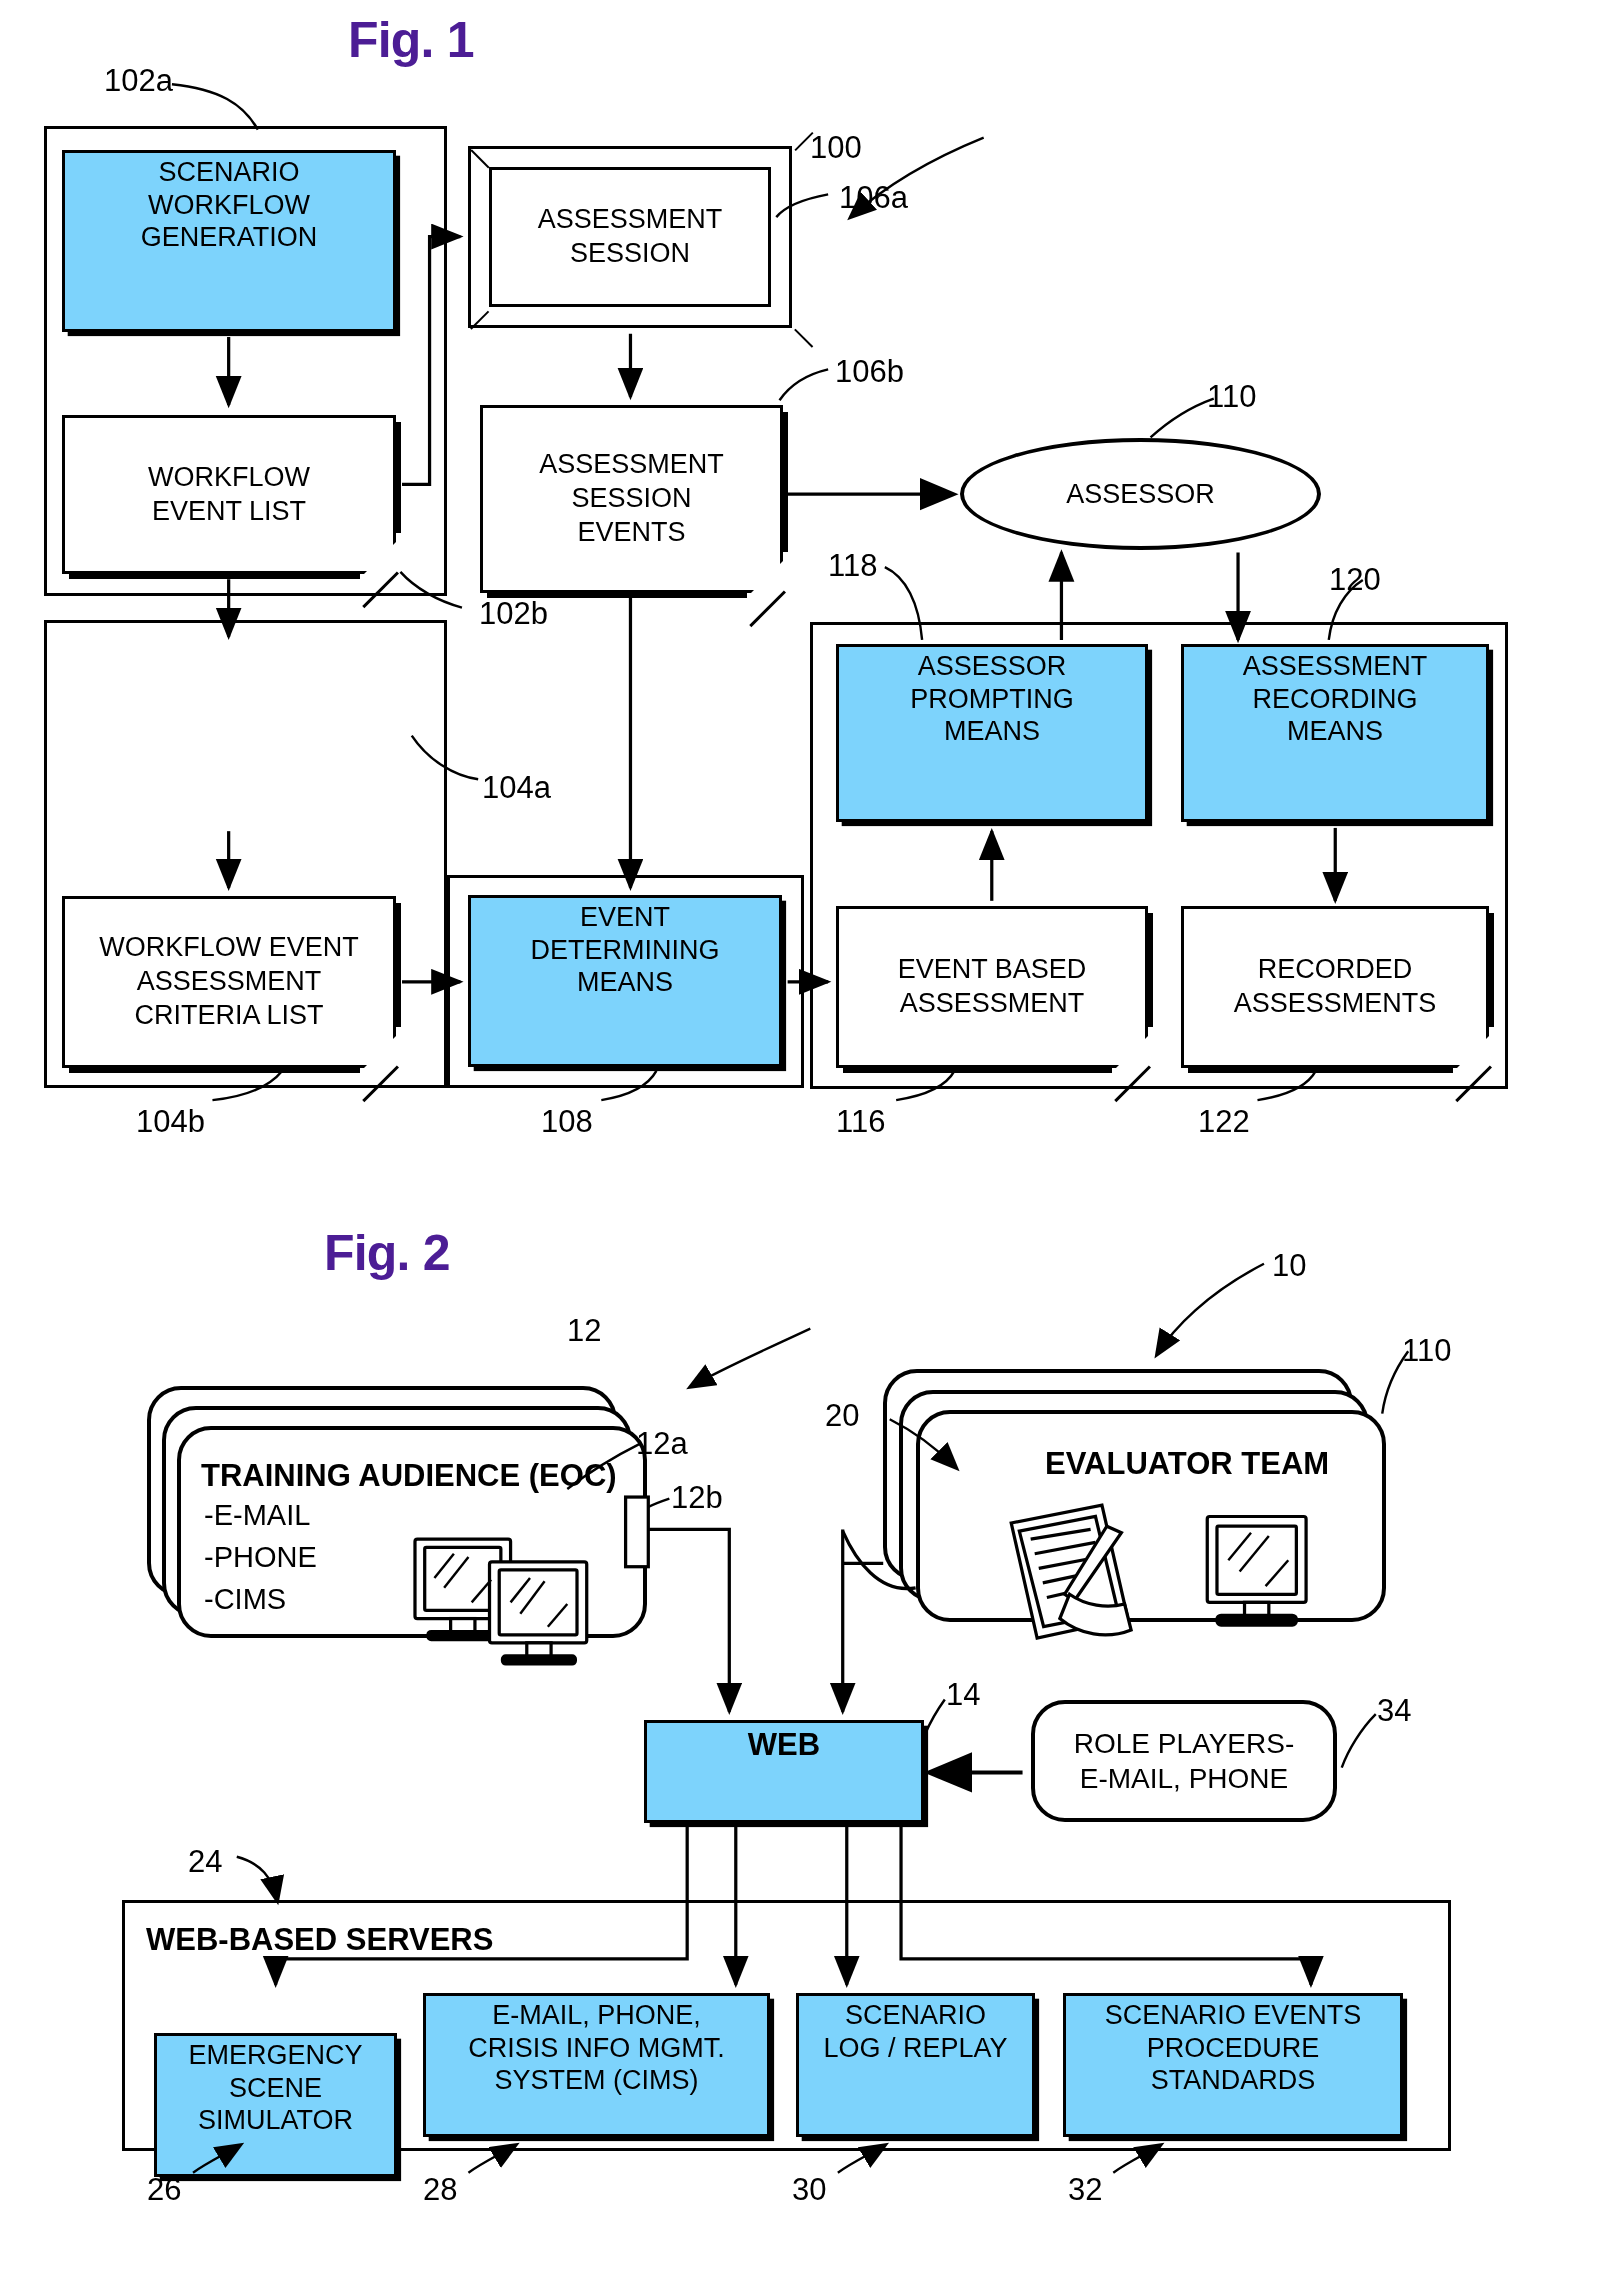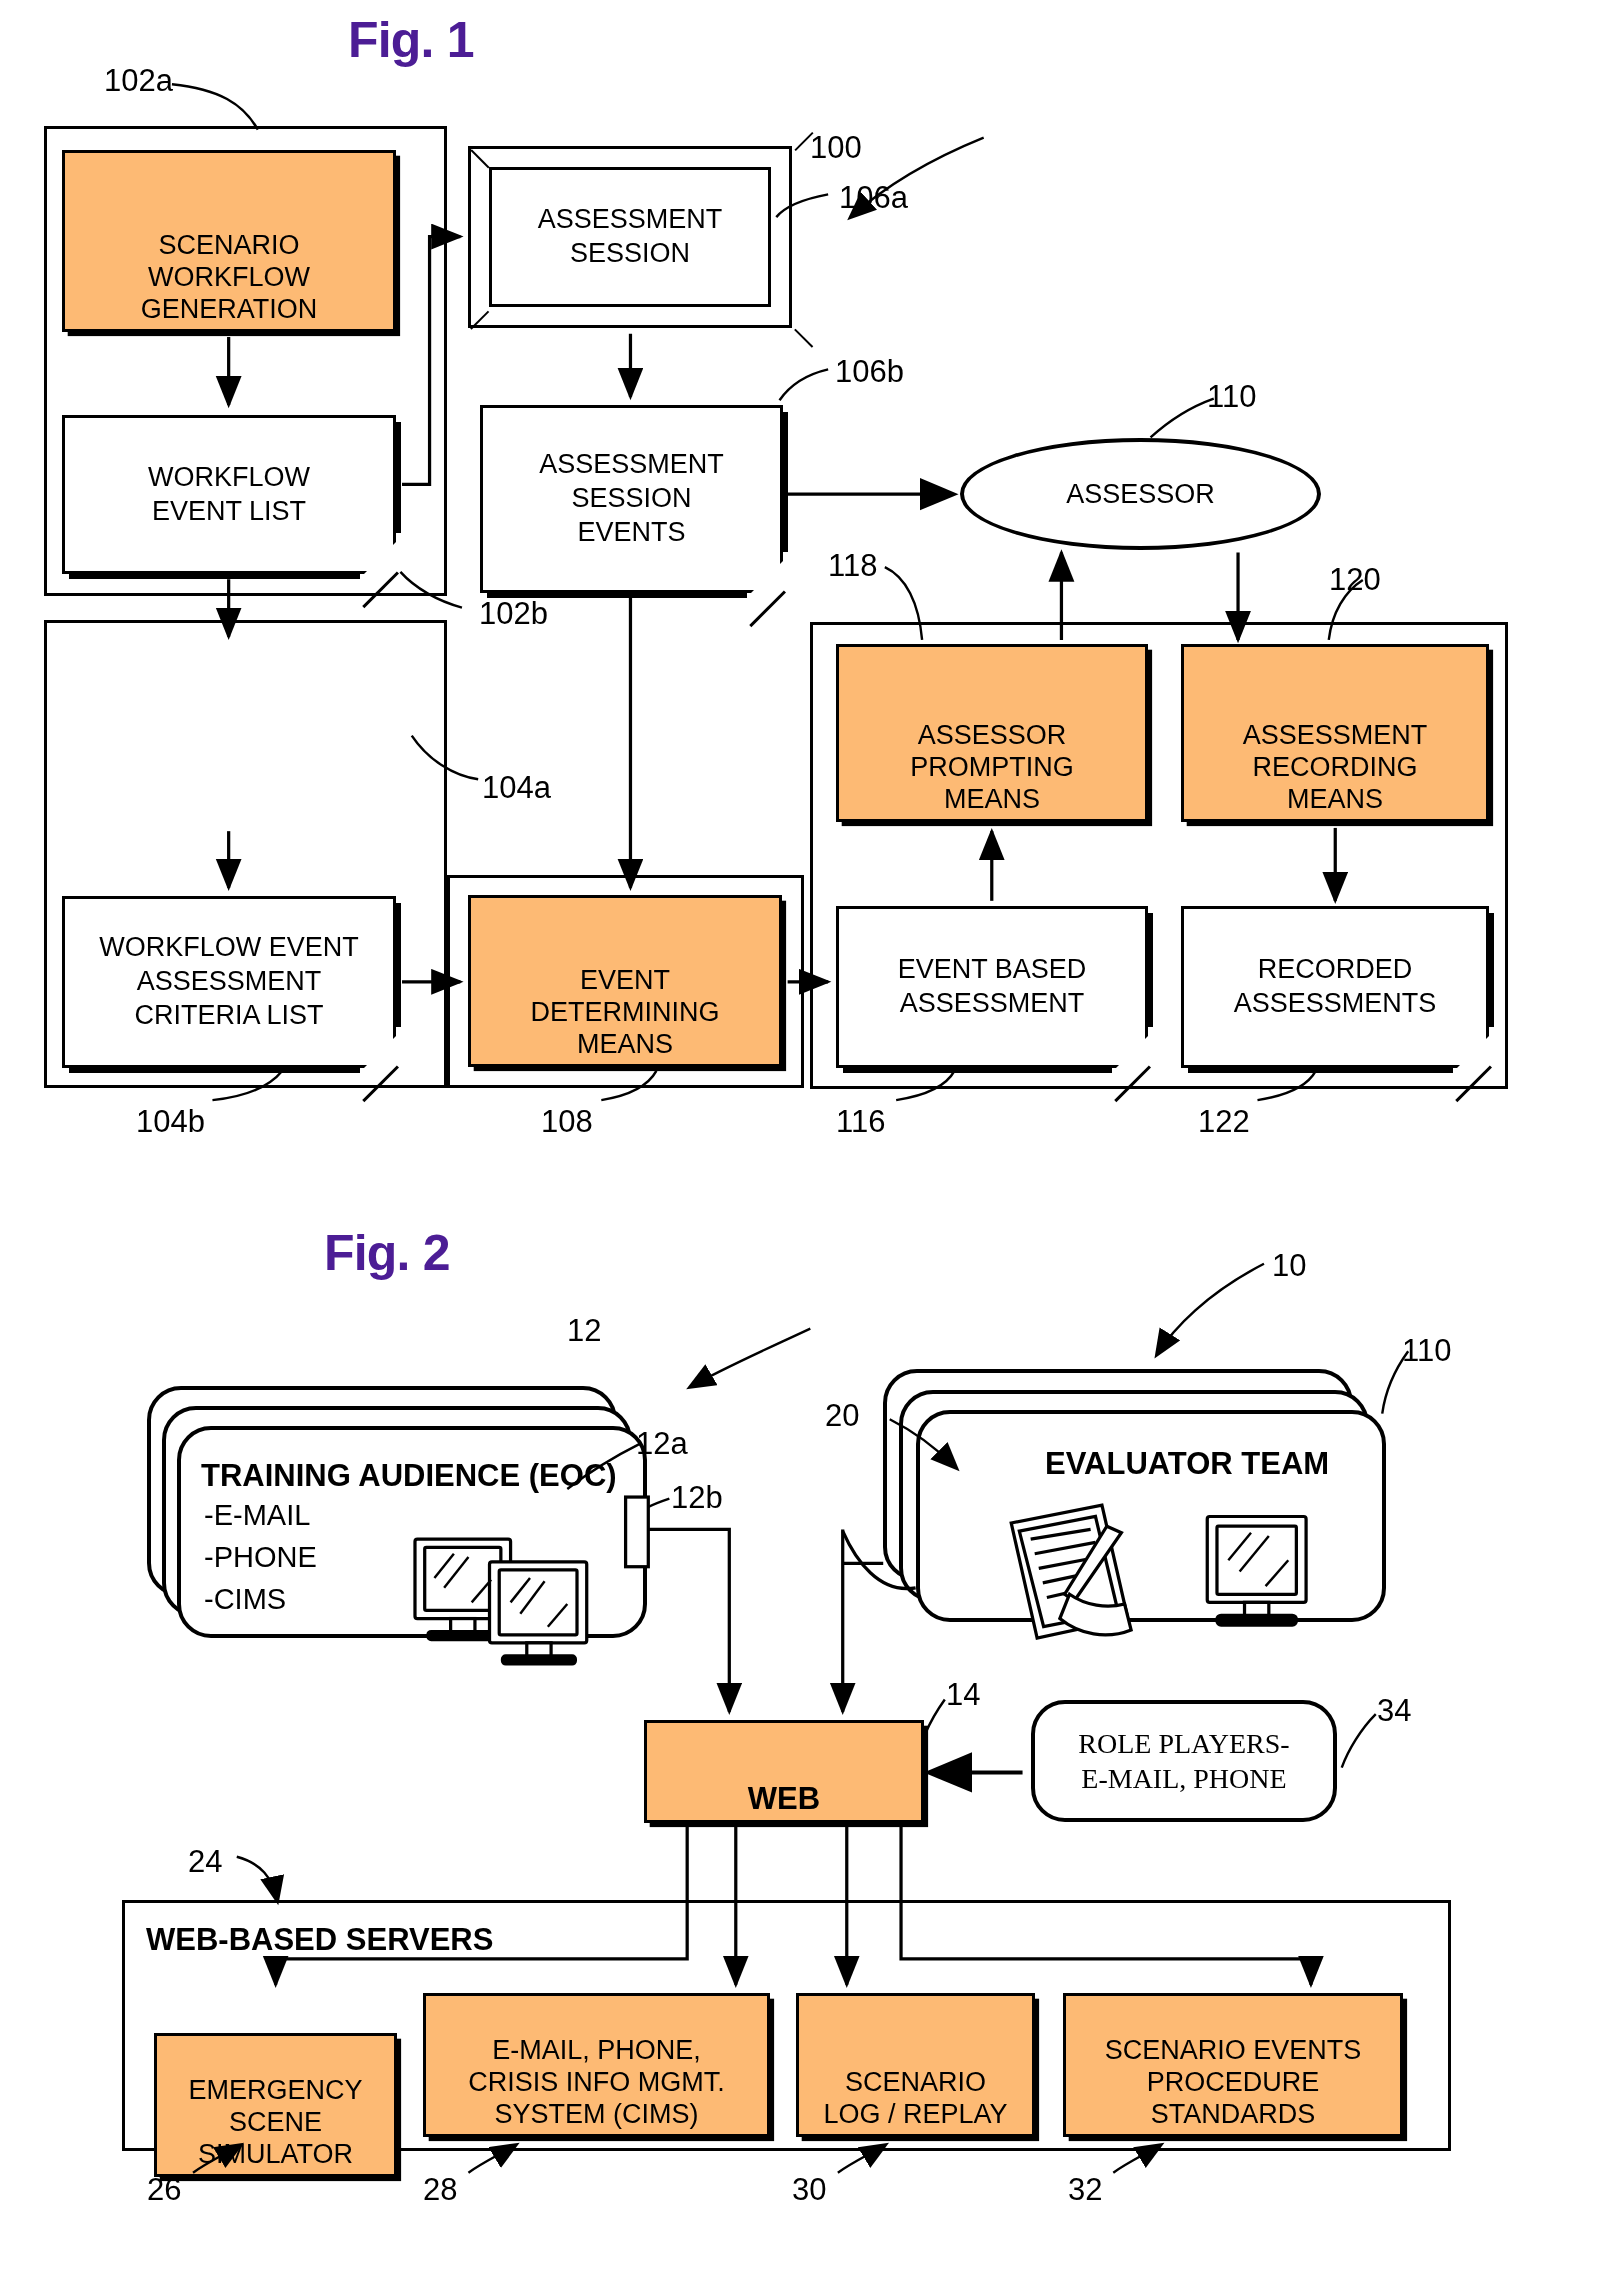--- a/index.html
+++ b/index.html
@@ -21,23 +21,23 @@
     font-weight: bold;
     font-size: 50px;
     letter-spacing: -0.8px;
     color: #4c1d95;
   }
   
   .box {
     position: absolute;
     box-sizing: border-box;
     border: 3.2px solid #000;
-    background: #fdba74;
+    background: #7dd3fc;
     display: flex;
-    align-items: flex-end;
+    align-items: flex-start;
     justify-content: center;
     text-align: center;
     font-size: 27px;
     line-height: 1.2;
     letter-spacing: 0px;
     padding: 3.2px 4.9px;
   }
   
   .box.shadow {
     box-shadow: 4.9px 4.9px 0 -0.8px #000;
@@ -326,21 +326,21 @@
     <div class="card" style="left:883px; top:1369px; width:470px; height:212px;"></div>
     <div class="card" style="left:899px; top:1390px; width:470px; height:212px;"></div>
     <div class="card" style="left:916px; top:1410px; width:470px; height:212px;"></div>
   </div>
   <div class="hdr" style="left:1045px; top:1446px;">EVALUATOR TEAM</div>
 
   <div class="box shadow" style="left:644px; top:1720px; width:280px; height:103px; font-weight:bold; font-size:31px;">
     <span>WEB</span>
   </div>
 
-  <div class="rounded-box" style="left:1031px; top:1700px; width:306px; height:122px;font-family:Liberation Serif, serif;">
+  <div class="rounded-box" style="left:1031px; top:1700px; width:306px; height:122px;">
     <span class="txt2">ROLE PLAYERS-
 E-MAIL, PHONE</span>
   </div>
 
   <div class="outer" style="left:122px; top:1900px; width:1329px; height:251px;"></div>
   <div class="hdr" style="left:146px; top:1922px;">WEB-BASED SERVERS</div>
 
   <div class="box shadow" style="left:154px; top:1993px; width:243px; height:144px;margin-top:40px;">
     <span class="txt2">EMERGENCY
 SCENE

